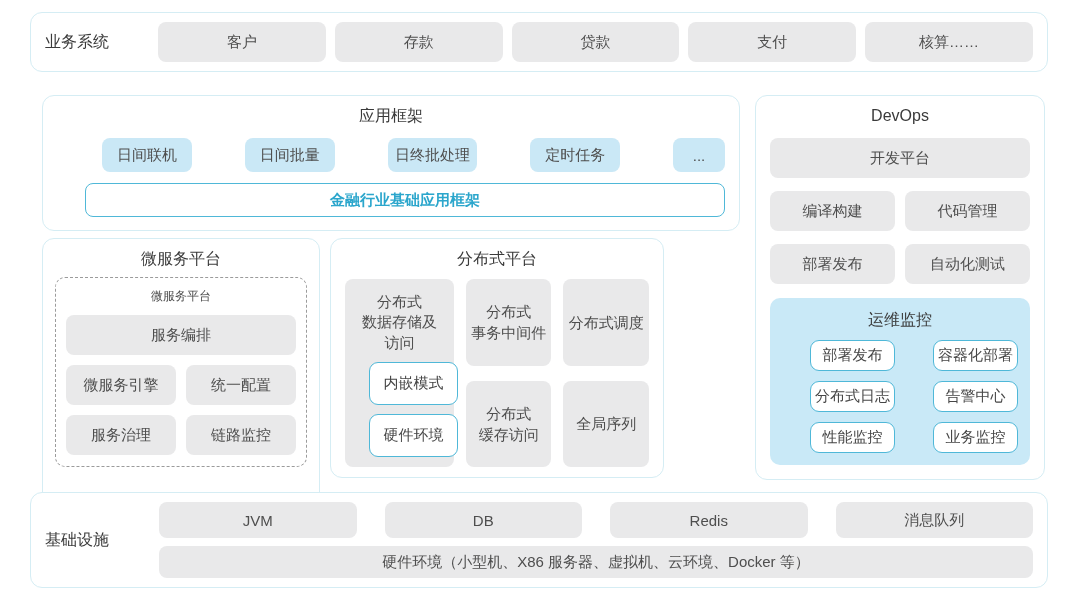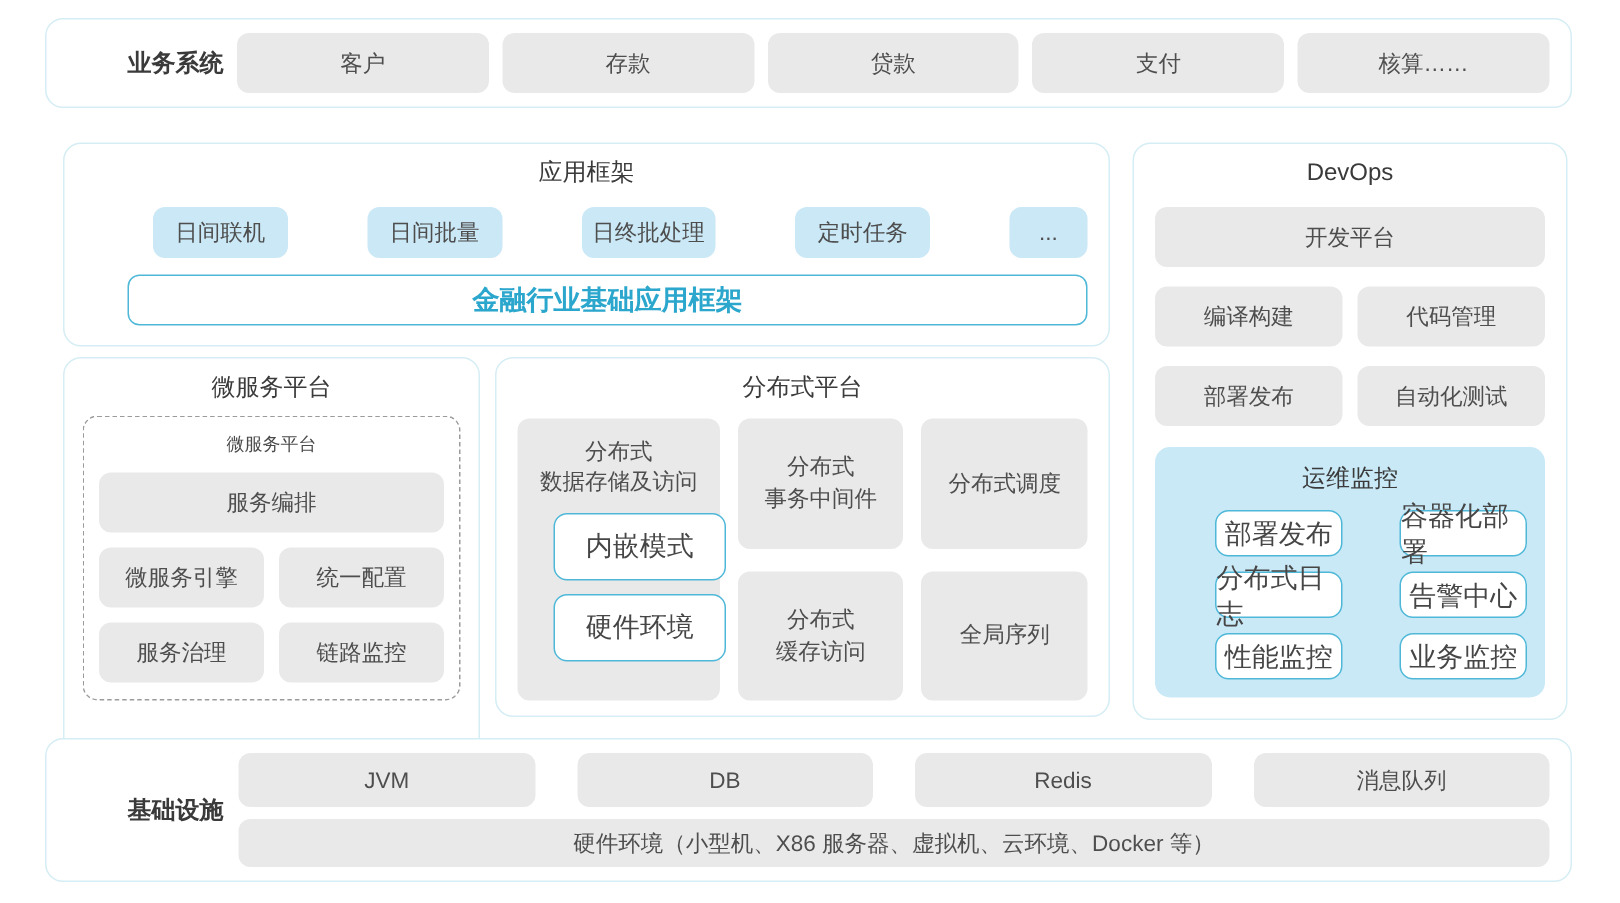--- a/index.html
+++ b/index.html
@@ -6,33 +6,33 @@
   body {
     width:1080px; height:602px; background:#ffffff; position:relative;
     font-family:"Liberation Sans", sans-serif; color:#3c3c3c; overflow:hidden;
   }
   * { box-sizing:border-box; }
   .panel {
     position:absolute; background:#ffffff;
     border:1.5px solid #d5edf4; border-radius:12px;
   }
   .sec-title { text-align:center; font-size:16px; color:#3a3a3a; font-weight:500; line-height:20px; }
-  .side-label { flex:none; width:104px; text-align:right; font-size:16px; font-weight:700; color:#3a3a3a; }
+  .side-label { flex:none; width:104px; text-align:left; font-size:16px; font-weight:400; color:#3a3a3a; }
   .grey-box {
     background:#e9e9ea; border-radius:8px; color:#4e4e4e; font-size:15px;
     display:flex; align-items:center; justify-content:center;
   }
   .blue-box {
     background:#cae8f6; border-radius:8px; color:#4e4e4e; font-size:15px;
     display:flex; align-items:center; justify-content:center; flex:1; height:34px;margin-left:45px;
   }
   .blue-box.small { flex:0 0 52px; }
   .outline-box {
     background:#ffffff; border:1.5px solid #4fb8d8; border-radius:9px;
-    color:#464646; font-size:18px; display:flex; align-items:center; justify-content:center;margin-left:28px;
+    color:#464646; font-size:15px; display:flex; align-items:center; justify-content:center;margin-left:28px;
   }
 
   
   #biz { left:30px; top:12px; width:1018px; height:60px; display:flex; align-items:center; gap:9px; padding:0 14px; }
   #biz .grey-box { flex:1; height:40px; }
 
   
   #appfw { left:42px; top:95px; width:698px; height:136px; padding:10px 14px; }
   #appfw-row { display:flex; gap:8px; margin-top:12px; }
   #base-box { margin-top:11px; height:34px; border-radius:8px; color:#2ba6cc; font-weight:600; }
@@ -49,21 +49,21 @@
   .ops-row .outline-box { flex:1; height:31px; }
 
   
   #micro { left:42px; top:238px; width:278px; height:301px; padding:10px 12px; }
   #micro-dashed { margin-top:8px; border:1.2px dashed #9b9b9b; border-radius:10px; padding:6px 10px 11px; }
   #micro-inner-label { text-align:center; font-size:12px; color:#4a4a4a; margin-top:4px; }
   .micro-row { display:flex; gap:10px; margin-top:10px; }
   .micro-row .grey-box { flex:1; height:40px; }
 
   
-  #dist { left:330px; top:238px; width:410px; height:240px; padding:10px 14px; }
+  #dist { left:330px; top:238px; width:334px; height:240px; padding:10px 14px; }
   #dist-grid { display:flex; gap:12px; margin-top:10px; height:188px; }
   .dist-col { flex:1; display:flex; flex-direction:column; gap:15px; }
   #storage { flex:1.04; background:#e9e9ea; border-radius:8px; padding:10px 10px; display:flex; flex-direction:column; align-items:center; }
   #storage-label { font-size:15px; color:#4e4e4e; text-align:center; white-space:pre-line; line-height:1.35; margin-top:3px; }
   #storage .outline-box { width:100%; height:45px; margin-top:9px; }
   .dist-cell { flex:1; background:#e9e9ea; border-radius:8px; display:flex; align-items:center; justify-content:center;
                font-size:15px; color:#4e4e4e; text-align:center; white-space:pre-line; line-height:1.4; }
 
   
   #infra { left:30px; top:492px; width:1018px; height:96px; display:flex; align-items:center; gap:10px; padding:0 14px; }

